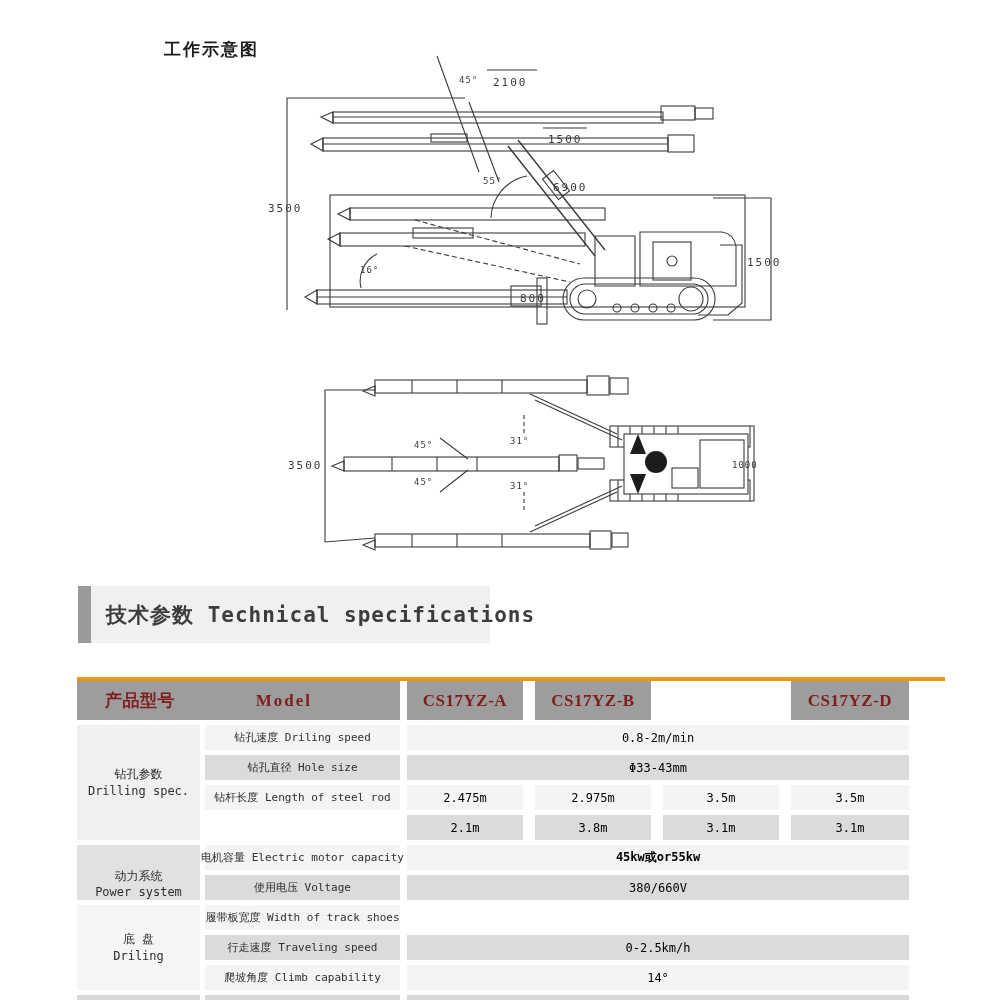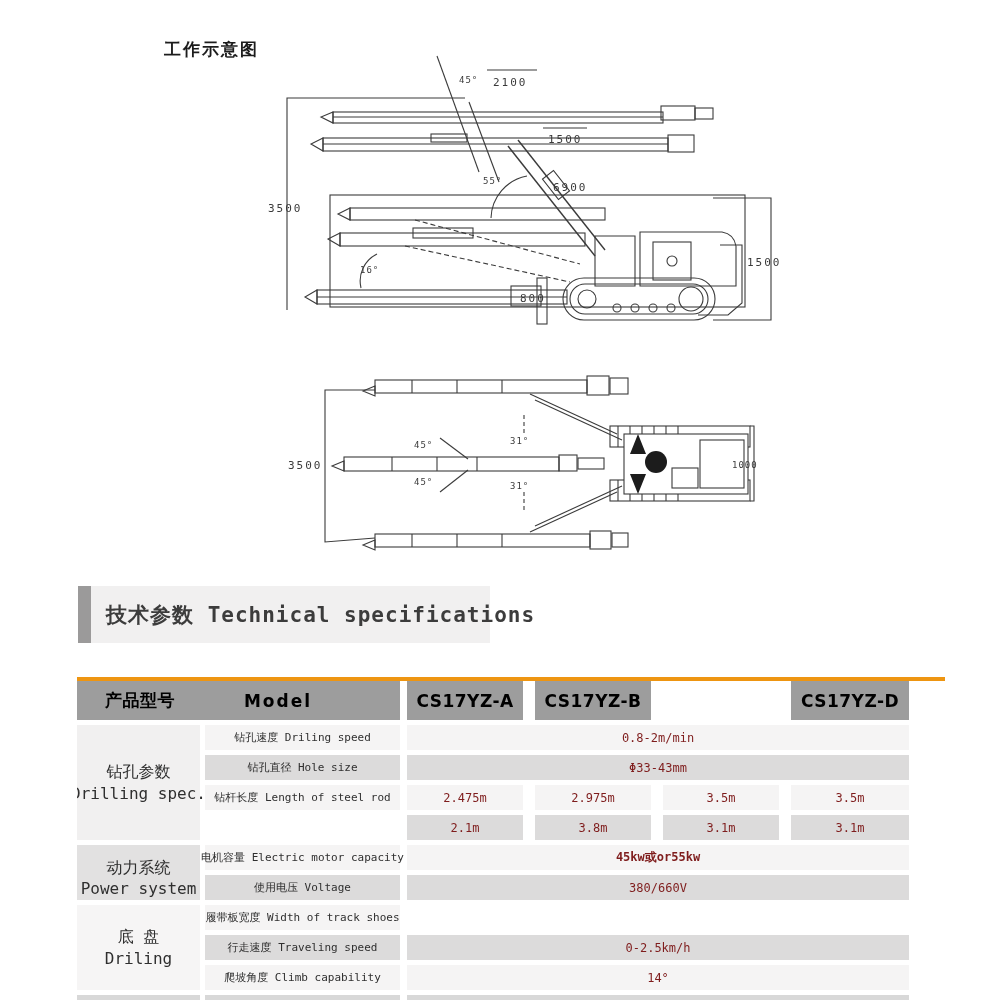--- a/index.html
+++ b/index.html
@@ -36,42 +36,43 @@
   
   .spec-table{position:absolute;left:77px;top:677px;width:868px;height:323px;overflow:hidden;}
   .orange-bar{width:868px;height:4px;background:#ee9511;}
   .tgrid{
     display:grid;
     grid-template-columns:123px 5px 195px 7px 116px 12px 116px 12px 116px 12px 118px;
   }
   .thead{grid-template-rows:39px;}
   .tbody{grid-auto-rows:25px;row-gap:5px;margin-top:5px;}
   .hcell{
-    background:#9d9d9d;color:#000000;font-weight:bold;font-size:17px;
+    background:#9d9d9d;color:#7f1d1d;font-weight:bold;font-size:17px;
     display:flex;align-items:center;justify-content:center;letter-spacing:0.5px;
     white-space:nowrap;
+    font-family:Liberation Serif, serif;
   }
   .hmodel{grid-column:1/4;justify-content:space-between;padding:0 0 0 28px;}
   .hmodel .en{margin-right:88px;letter-spacing:2px;}
   .c5{grid-column:5;} .c7{grid-column:7;} .c9{grid-column:9;} .c11{grid-column:11;}
   .groupcell{
     grid-column:1;display:flex;flex-direction:column;align-items:center;justify-content:center;
     font-family:"DejaVu Sans Mono","Liberation Mono",monospace;
-    font-size:16px;color:#2f2f2f;line-height:1.35;text-align:center;white-space:nowrap;
+    font-size:12px;color:#2f2f2f;line-height:1.35;text-align:center;white-space:nowrap;
   }
   .labelcell{
     grid-column:3;display:flex;align-items:center;justify-content:center;
     font-family:"DejaVu Sans Mono","Liberation Mono",monospace;
     font-size:11px;color:#2f2f2f;white-space:nowrap;
   }
   .valspan{grid-column:5/12;}
   .valcell{
     display:flex;align-items:center;justify-content:center;
     font-family:"DejaVu Sans Mono","Liberation Mono",monospace;
-    font-size:12px;color:#7f1d1d;white-space:nowrap;
+    font-size:12px;color:#000000;white-space:nowrap;
   }
   .bg-l{background:#f5f4f4;}  
   .bg-d{background:#dcdbdb;}  
   .bg-g1{background:#f1f0f0;} 
   .bg-g2{background:#e2e1e1;justify-content:flex-end;} 
   .bg-g3{background:#f6f5f5;} 
   .bg-g4{background:#d8d8d8;} 
 </style>
 </head>
 <body>

